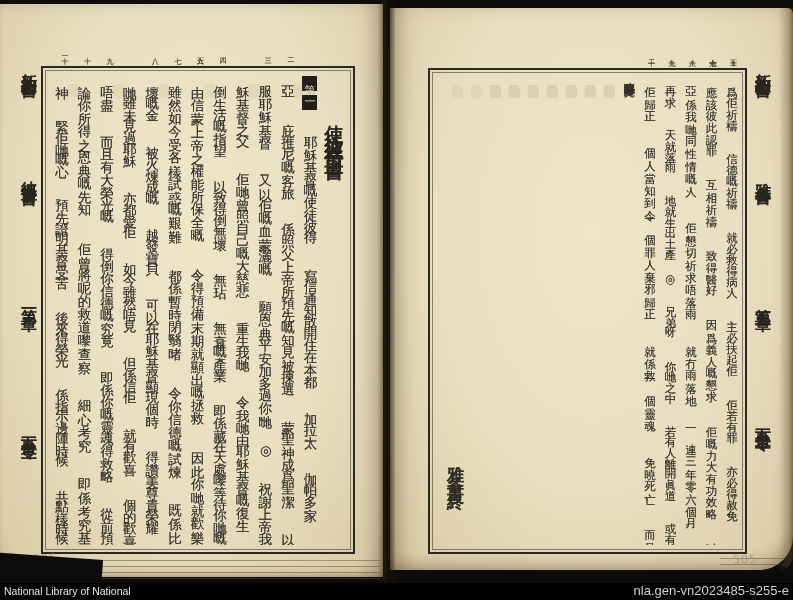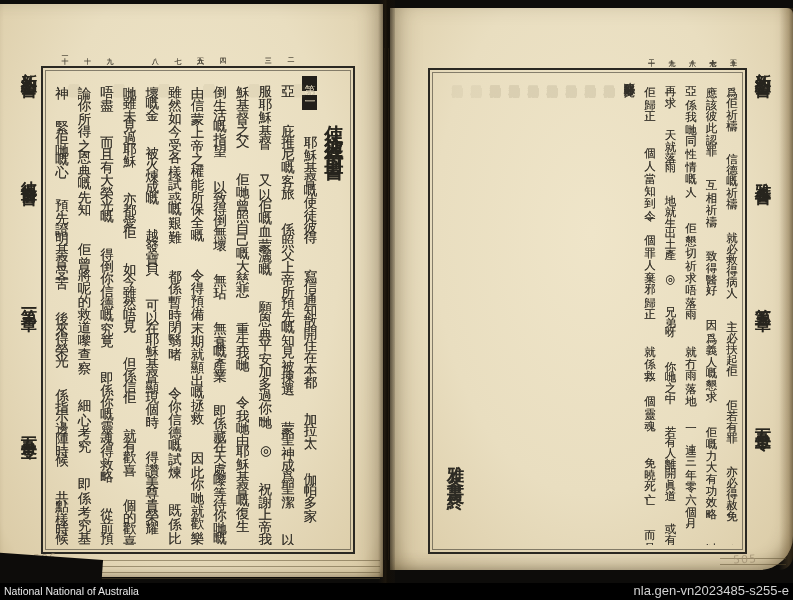--- a/index.html
+++ b/index.html
@@ -150,16 +150,16 @@
   </div>
 
   <div id="gutter">
     <div class="gutter-line" style="left:6px;"></div>
     <div class="gutter-line" style="left:10px;"></div>
   </div>
 
   <div id="corner-shade"></div>
 
   <div id="footer">
-    <span class="lib">National National of Australia</span>
+    <span class="lib">National Library of National</span>
     <span class="id">nla.gen-vn2023485-s255-e</span>
   </div>
 </div>
 
 </body></html>

